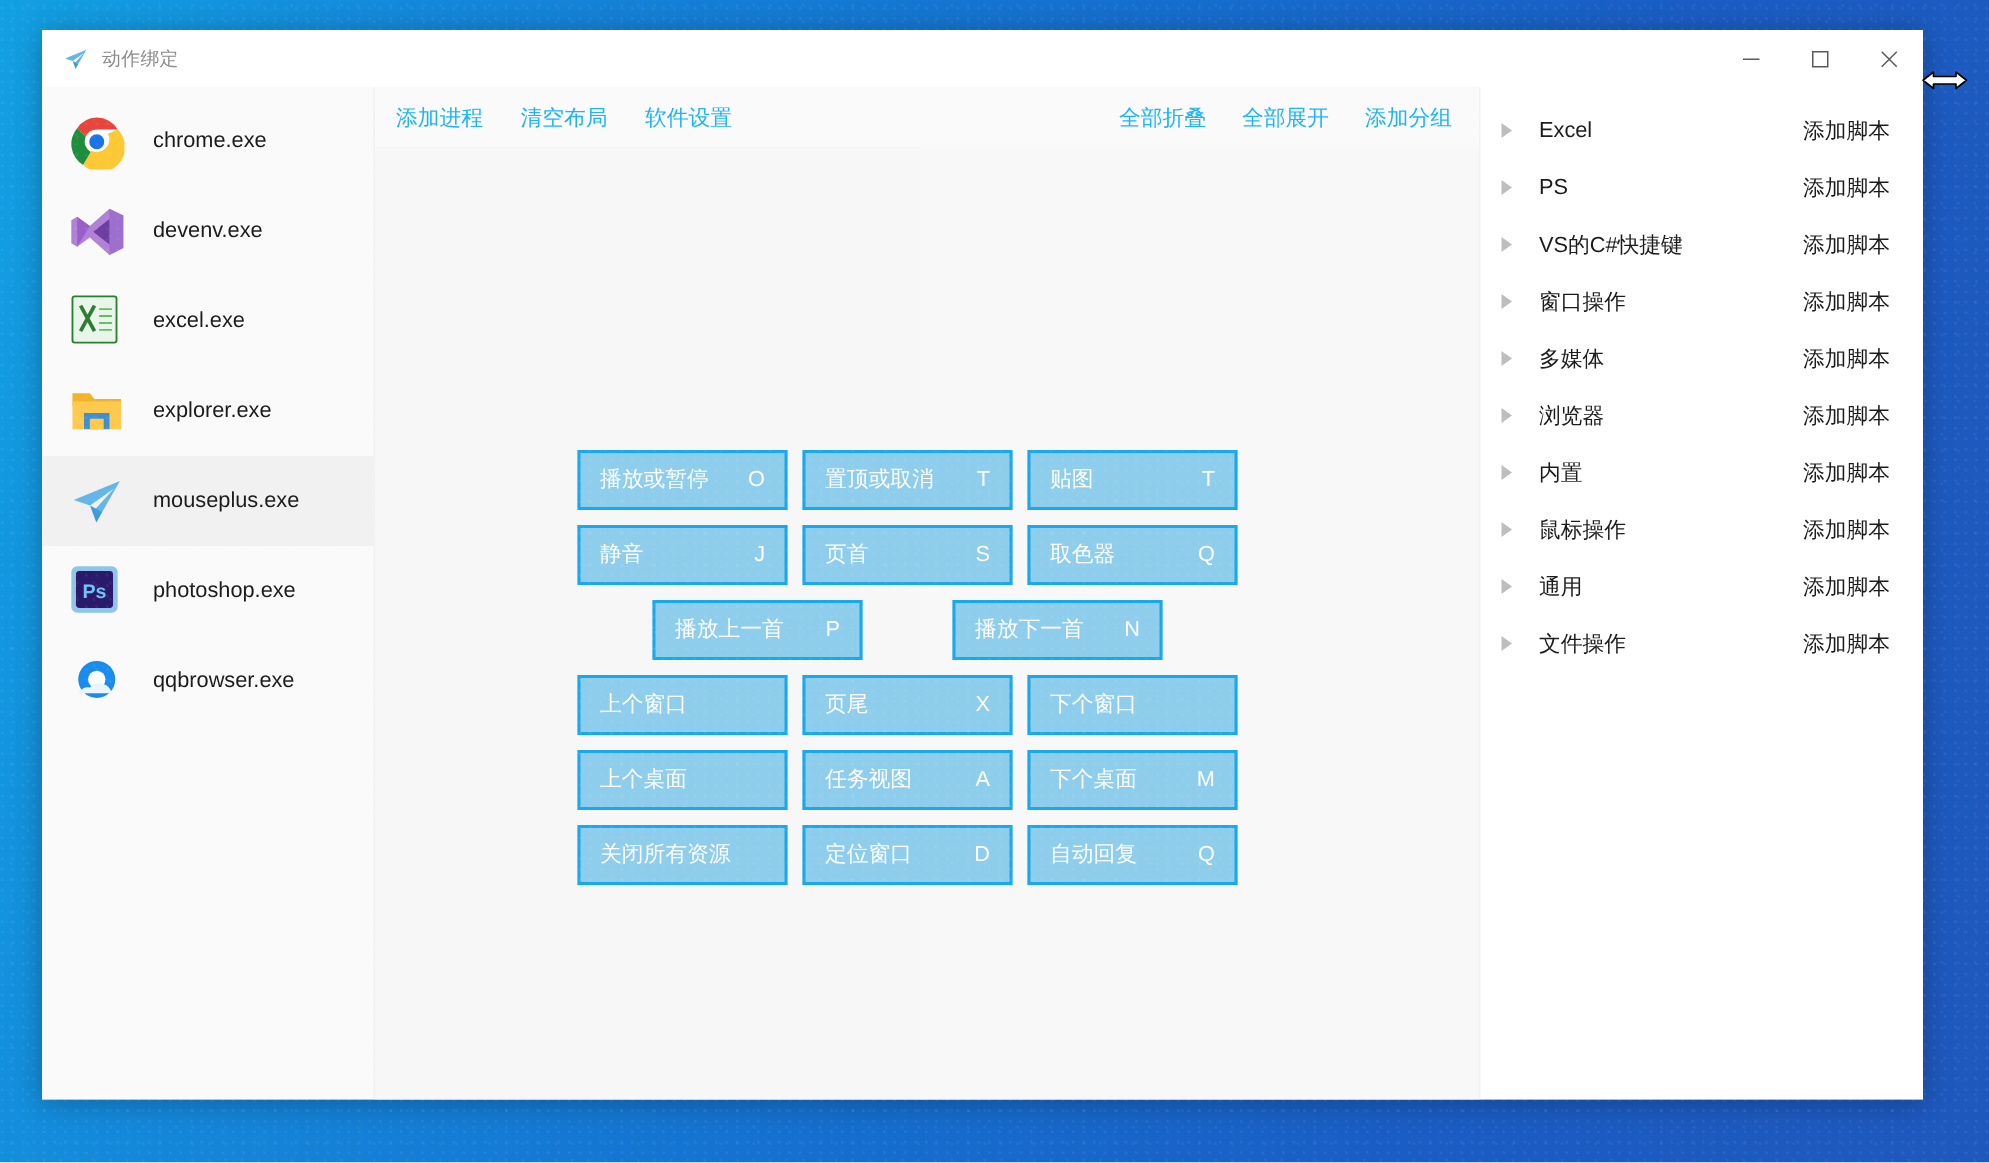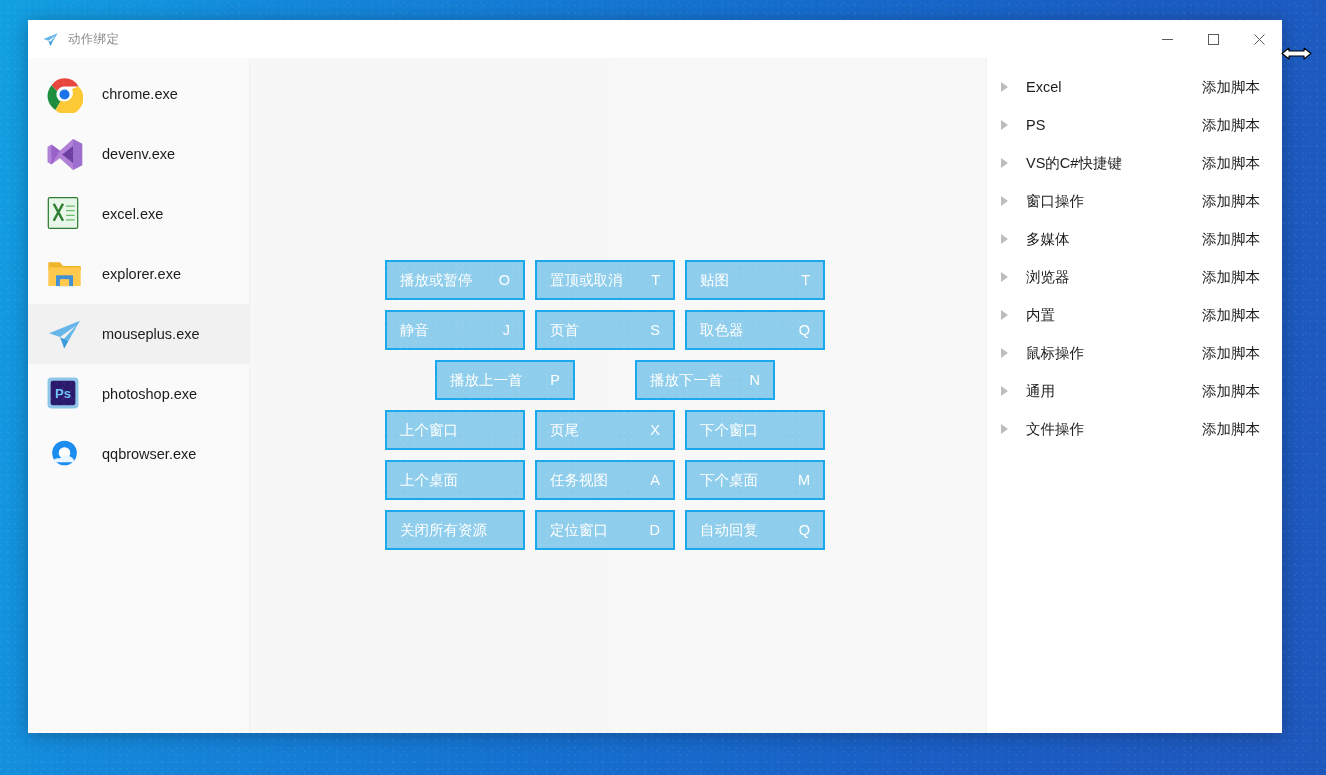--- a/index.html
+++ b/index.html
@@ -370,20 +370,29 @@
               <path d="M8 34 a9 9 0 0 1 10-5 a11 11 0 0 1 19 5 z" fill="#eaf6ff"></path>
             </svg>
           </span>
           <span class="proc-label">qqbrowser.exe</span>
         </div>
 
       </div>
 
       <div id="center">
 
+        <div id="center-toolbar">
+          <span class="tool-link">添加进程</span>
+          <span class="tool-link">清空布局</span>
+          <span class="tool-link">软件设置</span>
+          <span class="tool-spacer"></span>
+          <span class="tool-link right">全部折叠</span>
+          <span class="tool-link right">全部展开</span>
+          <span class="tool-link right">添加分组</span>
+        </div>
 
         <div id="canvas">
           <div class="drop-col a"></div>
           <div class="drop-col b"></div>
 
           <div id="grid">
 
             <div class="grid-row">
               <div class="cell">
                 <div class="act-btn">

